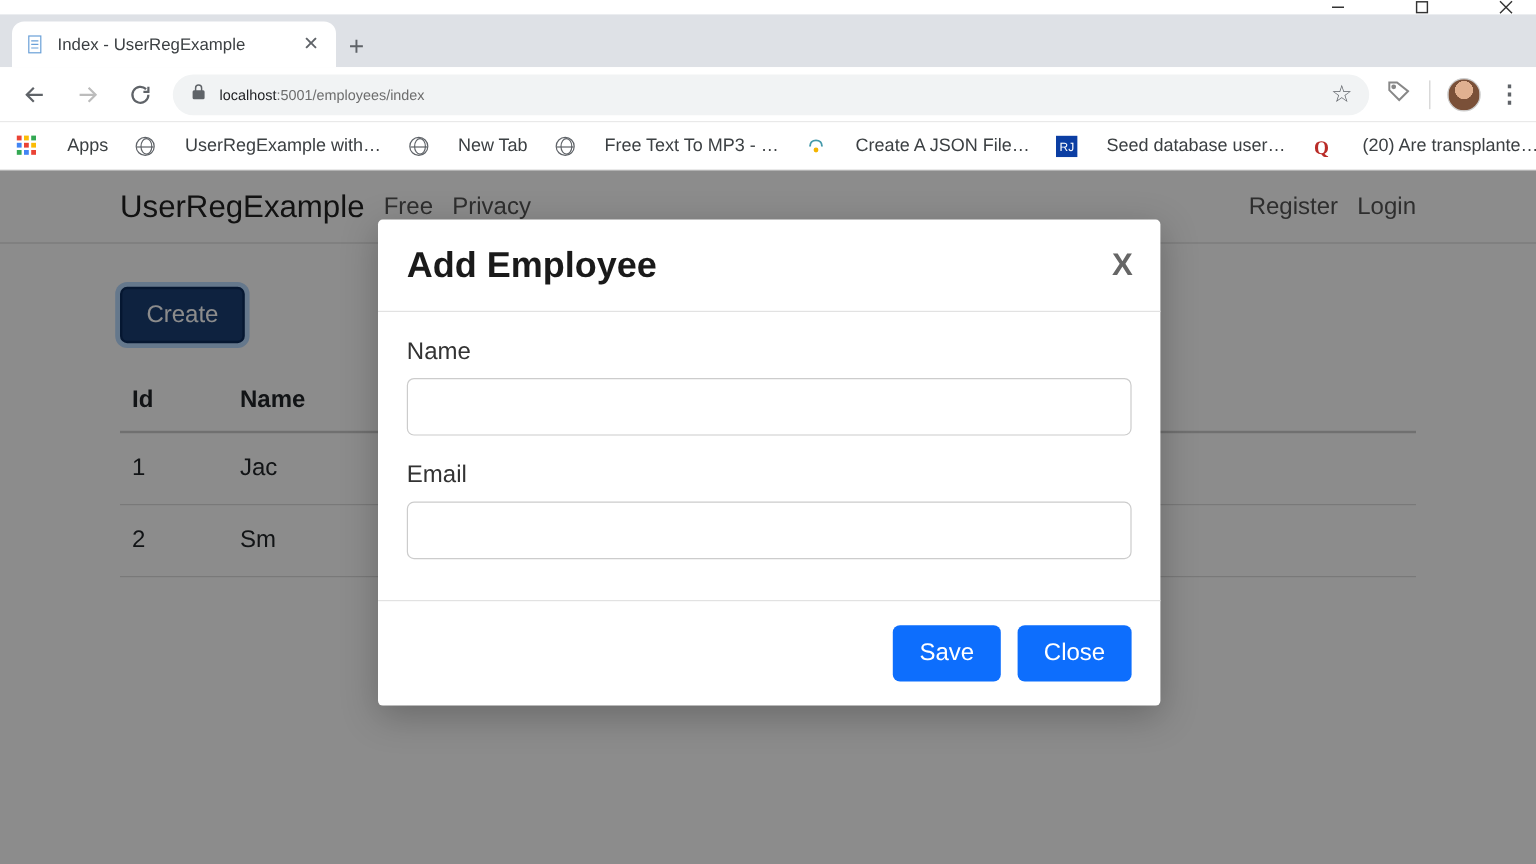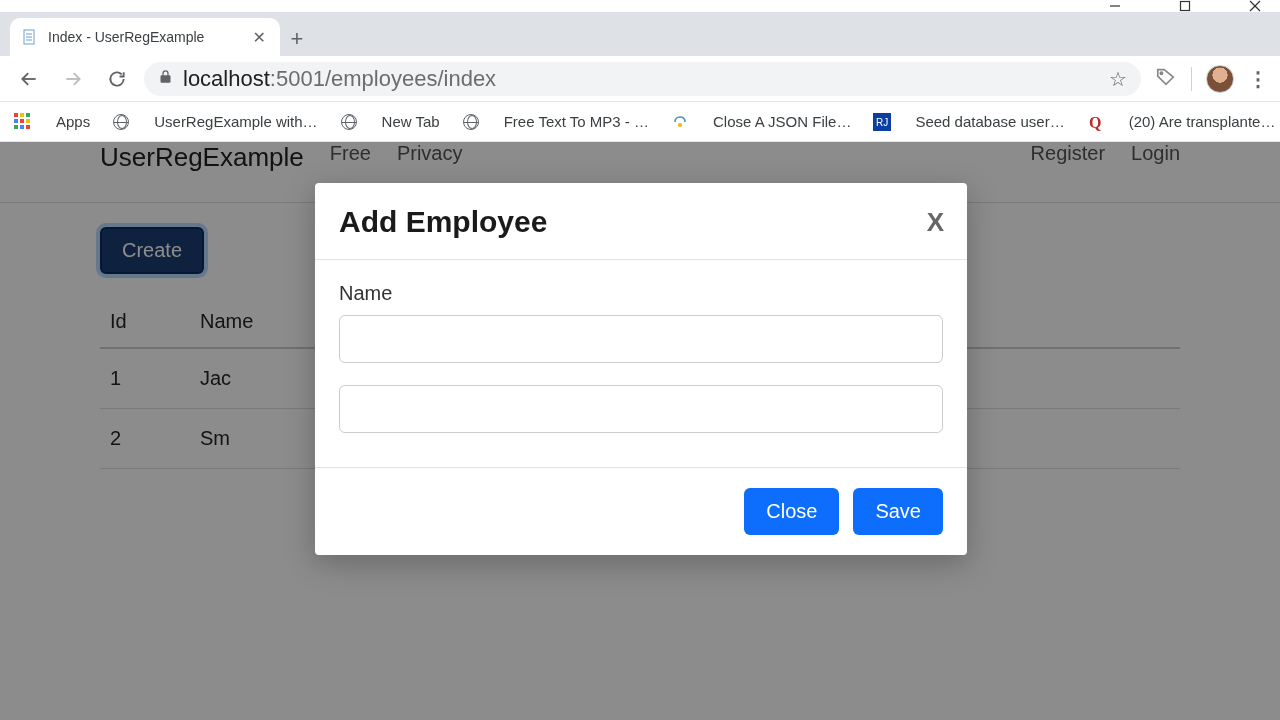--- a/index.html
+++ b/index.html
@@ -18,21 +18,21 @@
   .tab-close { font-size:16px; color:#5f6368; }
   .new-tab { width:34px; height:34px; display:flex; align-items:center; justify-content:center; color:#5f6368; font-size:22px; }
 
   
   .addr-bar { height:46px; background:#fff; display:flex; align-items:center; padding:0 12px; gap:10px; border-bottom:1px solid #e4e4e4; }
   .nav-btn { width:34px; height:34px; display:flex; align-items:center; justify-content:center; border-radius:50%; color:#5f6368; }
   .nav-btn.disabled { color:#bcbcbc; }
   .nav-btn svg { width:20px; height:20px; }
   .omnibox { flex:1; height:34px; background:#f1f3f4; border-radius:17px; display:flex; align-items:center; padding:0 14px; gap:10px; }
   .lock { color:#5f6368; }
-  .url { font-size:22px; color:#202124; }
+  .url { font-size:12px; color:#202124; }
   .url .host { color:#202124; }
   .url .path { color:#6d6d6d; }
   .right-icons { display:flex; align-items:center; gap:14px; padding-left:4px; }
   .right-icons .sep { width:1px; height:24px; background:#d0d0d0; }
   .avatar-img { width:28px; height:28px; border-radius:50%; background: radial-gradient(circle at 50% 35%, #e0b090 0 35%, #7a5038 36% 100%); border:1px solid #ccc; }
 
   
   .bookmarks { height:40px; background:#fff; display:flex; align-items:center; padding:0 14px; gap:22px; border-bottom:1px solid #e4e4e4; }
   .bm { display:flex; align-items:center; gap:24px; font-size:15px; color:#3c4043; white-space:nowrap; }
   .bm .bm-icon { width:18px; height:18px; display:inline-flex; align-items:center; justify-content:center; }
@@ -41,38 +41,38 @@
   .apps-icon span:nth-child(4){background:#4285f4}.apps-icon span:nth-child(5){background:#ea4335}.apps-icon span:nth-child(6){background:#fbbc05}
   .apps-icon span:nth-child(7){background:#34a853}.apps-icon span:nth-child(8){background:#4285f4}.apps-icon span:nth-child(9){background:#ea4335}
   .globe { width:16px;height:16px;border:1.5px solid #5f6368;border-radius:50%; position:relative; }
   .globe:before{content:"";position:absolute;left:0;right:0;top:50%;border-top:1.5px solid #5f6368;}
   .globe:after{content:"";position:absolute;top:0;bottom:0;left:50%;width:8px;margin-left:-4px;border:1.5px solid #5f6368;border-radius:50%;}
   .bm-overflow { margin-left:auto; font-size:20px; color:#5f6368; }
 
   
   .page { position:relative; }
   .container { max-width: 1100px; margin: 0 auto; padding: 0 10px; }
-  .site-nav { height:60px; display:flex; align-items:flex-start; gap:26px; font-size:20px; color:#555; }
+  .site-nav { height:60px; display:flex; align-items:center; gap:16px; font-size:20px; color:#555; }
   .brand { font-size:26px; color:#222; }
   .site-nav .spacer { flex:1; }
   .hr { height:1px; background:#dcdcdc; width:100%; }
 
-  .create-btn { margin-top:24px; background:#1b3f73; color:#fff; font-size:20px; padding:10px 20px; border:2px solid #0a2a5a; border-radius:6px; box-shadow:0 0 0 4px rgba(0,123,255,0.28); display:inline-block; }
+  .create-btn { margin-top:36px; background:#1b3f73; color:#fff; font-size:20px; padding:10px 20px; border:2px solid #0a2a5a; border-radius:6px; box-shadow:0 0 0 4px rgba(0,123,255,0.28); display:inline-block; }
 
   table.emp { width:100%; margin-top:22px; border-collapse:collapse; font-size:20px; }
-  table.emp th { text-align:left; font-weight:400; padding:14px 10px; border-bottom:2px solid #ccc; }
+  table.emp th { text-align:left; font-weight:700; padding:14px 10px; border-bottom:2px solid #ccc; }
   table.emp td { padding:18px 10px; border-bottom:1px solid #ddd; }
 
   .footer-wrap { border-top:1px solid #ddd; margin-top:150px; padding:20px 0; font-size:20px; color:#333; }
   .footer-wrap a { color:#0d6efd; text-decoration:underline; }
 
   
   .overlay { position:absolute; left:0; right:0; top:142px; bottom:0; background:rgba(0,0,0,0.45); }
   .modal { position:absolute; left:315px; top:183px; width:652px; background:#fff; border-radius:4px; box-shadow:0 8px 30px rgba(0,0,0,0.25); }
-  .modal-header { display:flex; align-items:center; justify-content:space-between; padding:22px 24px 20px; }
+  .modal-header { display:flex; justify-content:space-between; padding:22px 24px 20px; }
   .modal-title { font-size:30px; font-weight:700; color:#1a1a1a; }
   .modal-x { font-size:26px; font-weight:700; color:#666; letter-spacing:-1px; }
   .modal-hr { height:1px; background:#e2e2e2; }
   .modal-body { padding:22px 24px 28px; }
   .form-group { margin-bottom:22px; }
   .form-label { font-size:20px; color:#333; display:block; margin-bottom:10px; }
   .form-input { width:100%; height:48px; border:1px solid #ccc; border-radius:6px; font-size:18px; padding:0 14px; background:#fff; }
   .modal-footer { border-top:1px solid #e2e2e2; padding:20px 24px; display:flex; justify-content:flex-end; gap:14px; }
   .btn { font-size:20px; padding:12px 22px; border-radius:6px; border:none; color:#fff; }
   .btn-primary { background:#0d6efd; }
@@ -189,21 +189,21 @@
       <span>Free Text To MP3 - …</span>
     </div>
   <div class="bm">
       <span class="bm-icon">
         <svg width="18" height="18" viewBox="0 0 18 18">
           <rect width="18" height="18" fill="#fff"></rect>
           <path d="M4 9c0-3 2-5 5-5s5 2 5 5" stroke="#49a" stroke-width="1.6" fill="none"></path>
           <circle cx="9" cy="12" r="2" fill="#f4b400"></circle>
         </svg>
       </span>
-      <span>Close A JSON File…</span>
+      <span>Create A JSON File…</span>
     </div>
   <div class="bm">
       <span class="bm-icon">
         <svg width="18" height="18" viewBox="0 0 18 18">
           <rect width="18" height="18" fill="#0b3ea3"></rect>
           <text x="3" y="13" font-size="10" fill="#fff" font-family="Arial">RJ</text>
         </svg>
       </span>
       <span>Seed database user…</span>
     </div>
@@ -259,20 +259,21 @@
     <div class="modal-title">Add Employee</div>
     <div class="modal-x">X</div>
   </div>
   <div class="modal-hr"></div>
   <div class="modal-body">
     <div class="form-group">
       <label class="form-label">Name</label>
       <input class="form-input" type="text" style="">
     </div>
     <div class="form-group" style="margin-bottom:6px;">
+      <label class="form-label">Email</label>
       <input class="form-input" type="text" style="">
     </div>
   </div>
   <div class="modal-footer">
+    <button class="btn btn-primary">Save</button>
     <button class="btn btn-primary">Close</button>
-    <button class="btn btn-primary">Save</button>
   </div>
 </div>
 
 </body></html>

